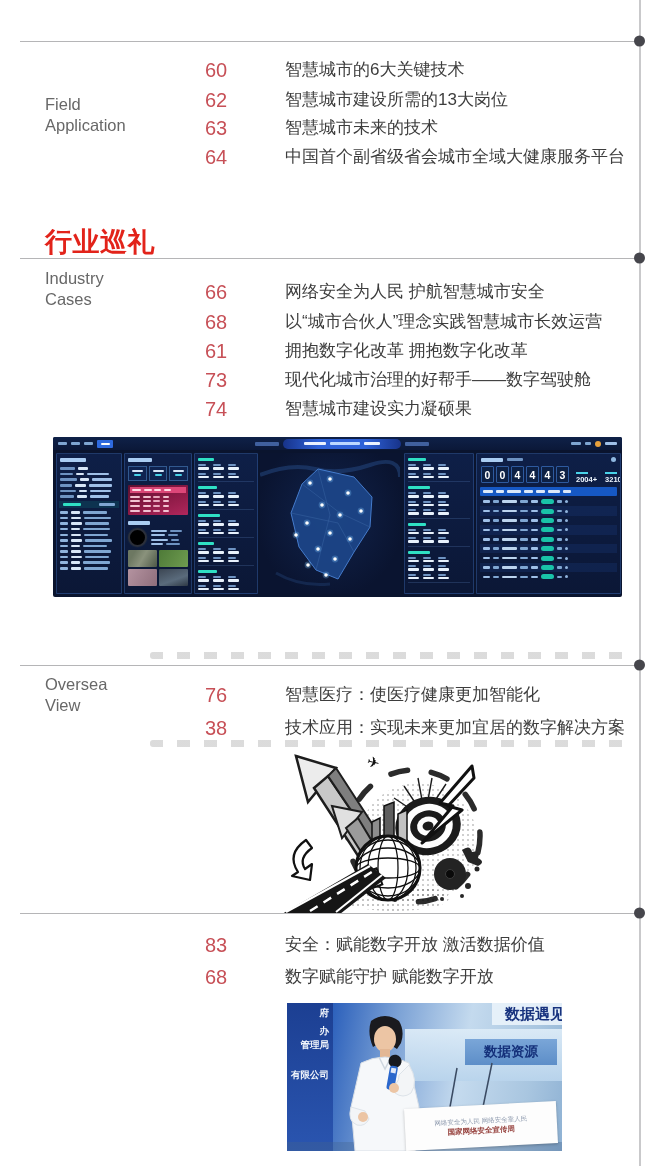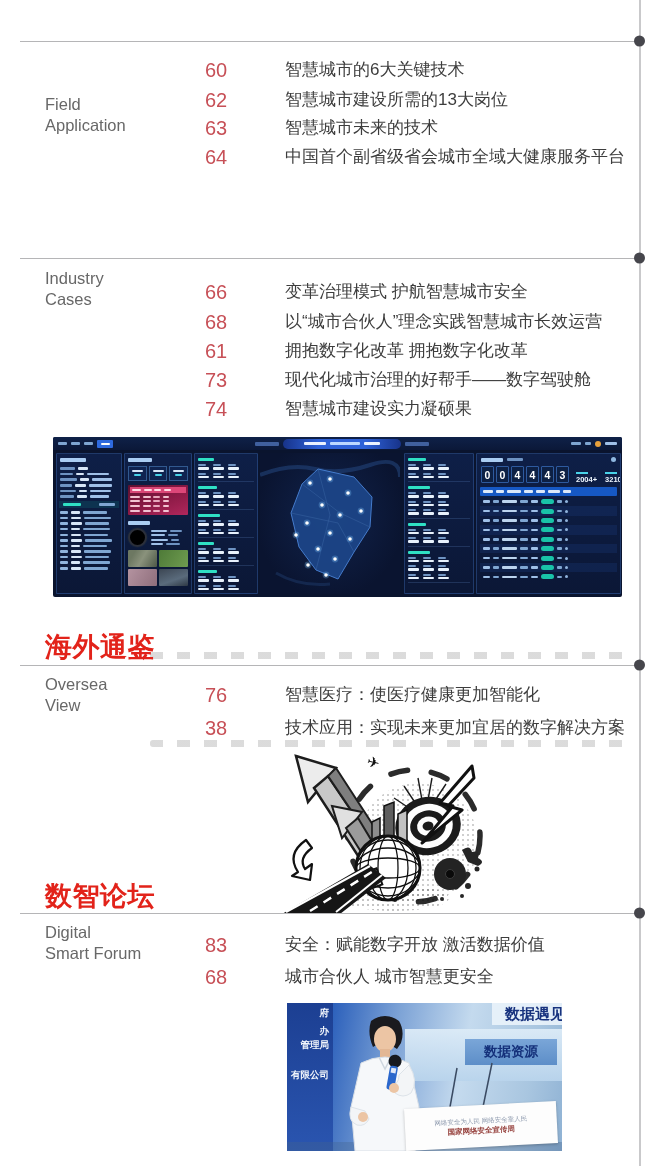--- a/index.html
+++ b/index.html
@@ -77,29 +77,30 @@
   </div>
   <div class="entry" style="top:117px;">
     <span class="pnum">63</span>
     <span class="ptitle">智慧城市未来的技术</span>
   </div>
   <div class="entry" style="top:146px;">
     <span class="pnum">64</span>
     <span class="ptitle">中国首个副省级省会城市全域大健康服务平台</span>
   </div>
 
+  <h2 class="sec-h" style="top:226px;">行业巡礼</h2>
   <div class="sec-line" style="top:258px;"></div>
   <div class="sec-dot" style="top:258px;"></div>
   <div class="sec-sub" style="top:268px;">
     <div>Industry</div>
     <div>Cases</div>
   </div>
   <div class="entry" style="top:281px;">
     <span class="pnum">66</span>
-    <span class="ptitle">变革治理模式  护航智慧城市安全</span>
+    <span class="ptitle">网络安全为人民  护航智慧城市安全</span>
   </div>
   <div class="entry" style="top:311px;">
     <span class="pnum">68</span>
     <span class="ptitle">以“城市合伙人”理念实践智慧城市长效运营</span>
   </div>
   <div class="entry" style="top:340px;">
     <span class="pnum">61</span>
     <span class="ptitle">拥抱数字化改革  拥抱数字化改革</span>
   </div>
   <div class="entry" style="top:369px;">
@@ -769,21 +770,20 @@
             <div style="width: 8px; height: 2.5px; background: rgb(127, 166, 210); border-radius: 1px; flex: 0 0 auto;"></div>
             <div style="width: 7px; height: 2.5px; background: rgb(159, 192, 232); border-radius: 1px; flex: 0 0 auto;"></div>
             <div style="width: 13px; height: 5px; border-radius: 2.5px; background: rgb(25, 195, 168); flex: 0 0 auto;"></div>
             <div style="width: 5px; height: 2.5px; background: rgb(127, 166, 210); border-radius: 1px; flex: 0 0 auto;"></div>
             <div style="width: 3px; height: 3px; border-radius: 50%; background: rgb(143, 179, 220); flex: 0 0 auto;"></div>
           </div>
         </div>
     </div>
   </div>
 
-  <h2 class="sec-h" style="top:631px;">海外通鉴</h2>
   <div class="sec-line" style="top:665px;"></div>
   <div class="sec-dot" style="top:665px;"></div>
   <div class="sec-sub" style="top:674px;">
     <div>Oversea</div>
     <div>View</div>
   </div>
   <div class="entry" style="top:684px;">
     <span class="pnum">76</span>
     <span class="ptitle">智慧医疗：使医疗健康更加智能化</span>
   </div>
@@ -859,34 +859,29 @@
       <circle cx="174" cy="126" r="16" fill="#232323"></circle>
       <circle cx="174" cy="126" r="4.5" fill="#0a0a0a" stroke="#3c3c3c"></circle>
       <circle cx="192" cy="138" r="3" fill="#262626"></circle>
         <circle cx="186" cy="148" r="2" fill="#262626"></circle>
       <circle cx="201" cy="121" r="2.5" fill="#262626"></circle>
         <circle cx="166" cy="151" r="2" fill="#262626"></circle>
       <path d="M186,102 q8,-6 10,2 q9,-2 6,6 q8,4 0,8 l-10,-4 z" fill="#262626"></path>
     </g>
   </svg>
 
-  <h2 class="sec-h" style="top:880px;">数智论坛</h2>
   <div class="sec-line" style="top:913px;"></div>
   <div class="sec-dot" style="top:913px;"></div>
-  <div class="sec-sub" style="top:922px;">
-    <div>Digital</div>
-    <div>Smart Forum</div>
-  </div>
   <div class="entry" style="top:934px;">
     <span class="pnum">83</span>
     <span class="ptitle">安全：赋能数字开放  激活数据价值</span>
   </div>
   <div class="entry" style="top:966px;">
     <span class="pnum">68</span>
-    <span class="ptitle">城市合伙人  城市智慧更安全</span>
+    <span class="ptitle">数字赋能守护  赋能数字开放</span>
   </div>
 
   <div class="photo">
     <div class="photo-band">
       <span class="band-line" style="top:4px;">府</span>
       <span class="band-line" style="top:22px;">办</span>
       <span class="band-line" style="top:36px;">管理局</span>
       <span class="band-line" style="top:66px;">有限公司</span>
     </div>
     <div class="screen"></div>

